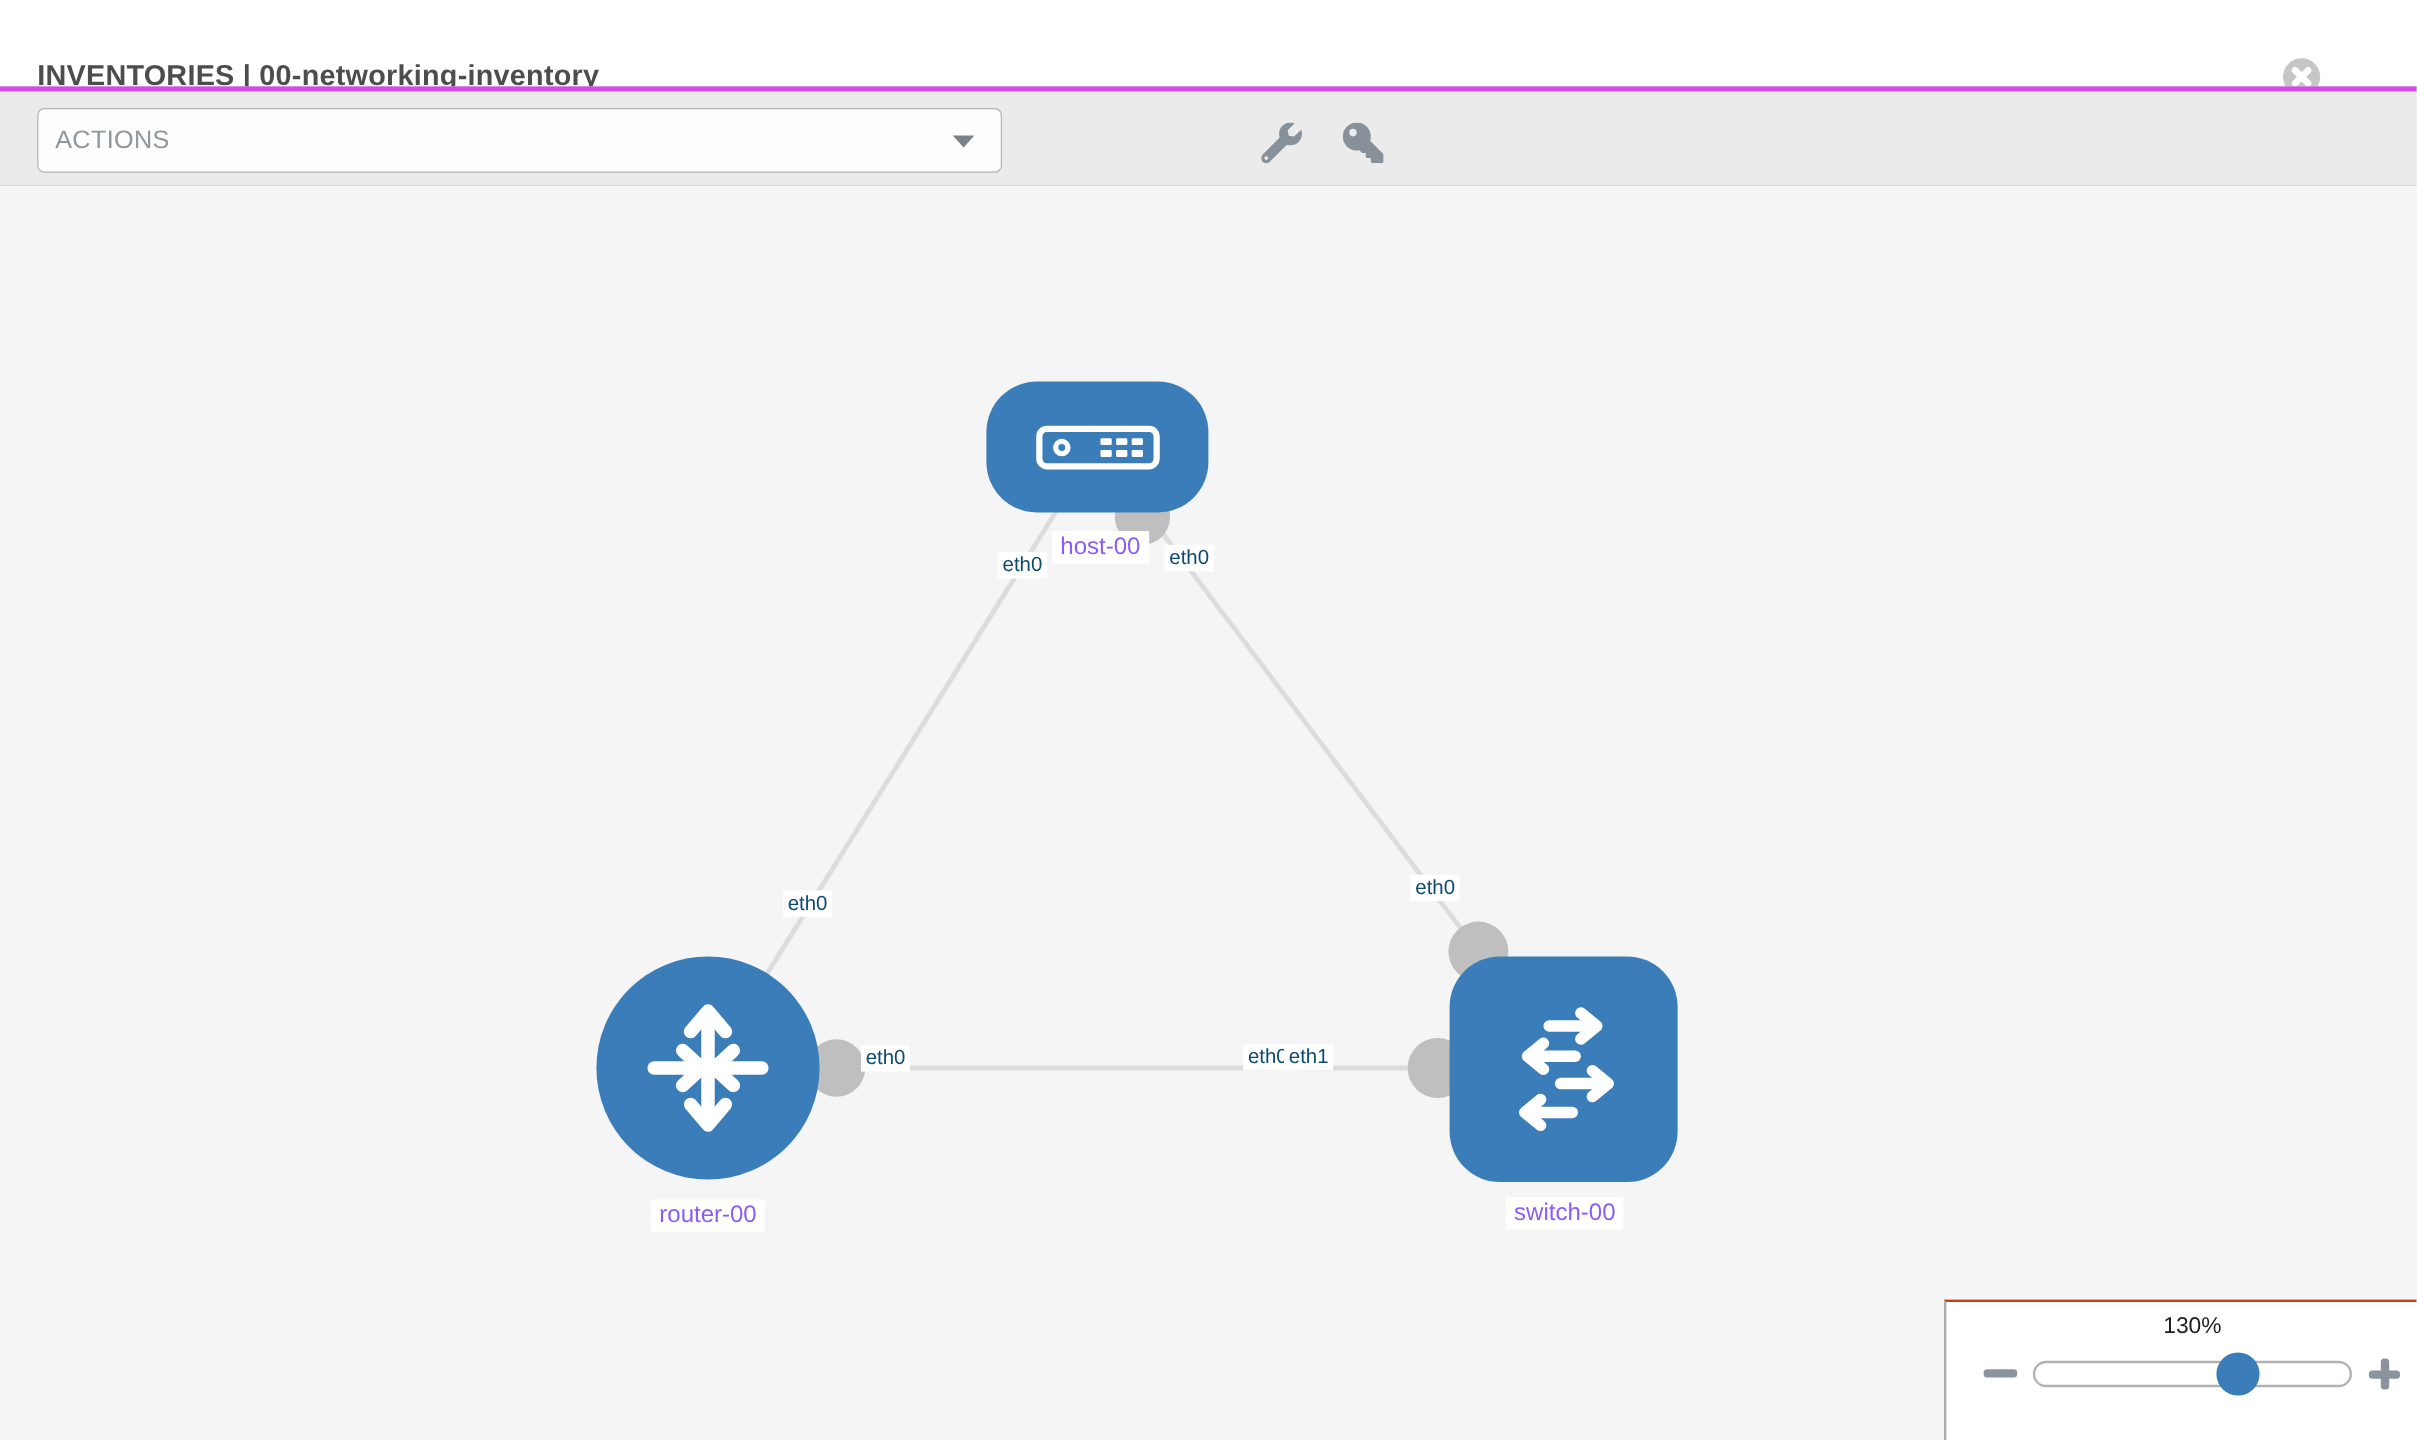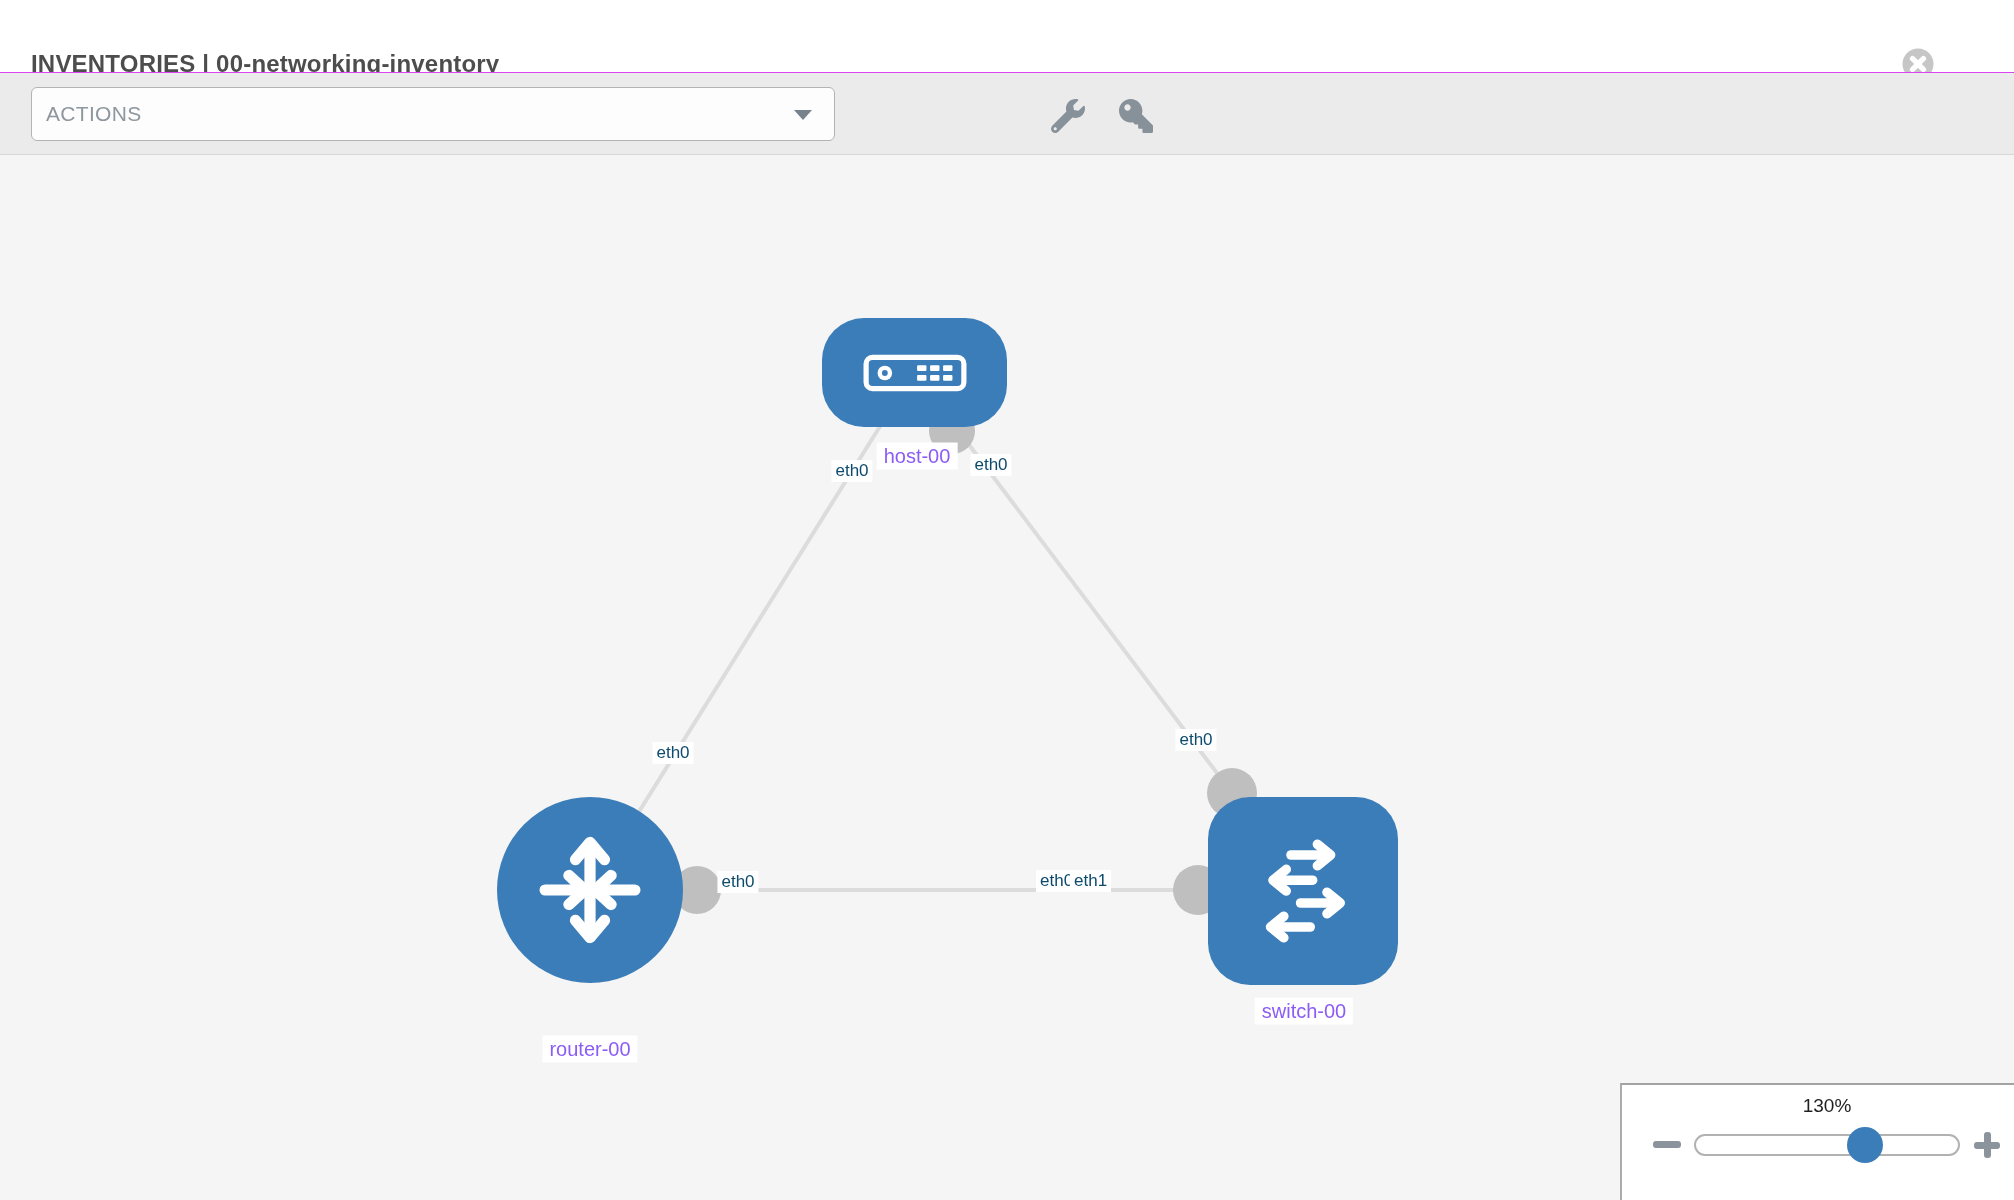--- a/index.html
+++ b/index.html
@@ -5,21 +5,21 @@
   * { margin: 0; padding: 0; box-sizing: border-box; }
   html, body { width: 2014px; height: 1200px; overflow: hidden; }
   body { font-family: "Liberation Sans", "DejaVu Sans", sans-serif; background: #fff; position: relative; }
 
   
   .header { position: absolute; left: 0; top: 0; width: 2014px; height: 72px; background: #fff; margin-top: 28px; }
   .page-title { position: absolute; left: 31px; top: 22px; font-size: 24px; font-weight: bold; color: #4d4d4d; letter-spacing: 0.2px; }
   .close-btn { position: absolute; left: 1902px; top: 20px; width: 32px; height: 32px; cursor: pointer; }
 
   
-  .toolbar { position: absolute; left: 0; top: 72px; width: 2014px; height: 83px; background: #ebebeb; border-top: 1px solid #d946ef; border-bottom: 1px solid #d7d7d7; }
+  .toolbar { position: absolute; left: 0; top: 72px; width: 2014px; height: 83px; background: #ebebeb; border-top: 4px solid #d946ef; border-bottom: 1px solid #d7d7d7; }
   .select-box { position: absolute; top: 14px; height: 54px; background: #fdfdfd; border: 1px solid #b3b3b3; border-radius: 6px; }
   .select-box .select-label { position: absolute; left: 14px; top: 0; height: 52px; line-height: 52px; font-size: 21px; color: #8e969e; letter-spacing: 0.3px; }
   .caret { position: absolute; top: 22px; width: 0; height: 0; border-left: 9px solid transparent; border-right: 9px solid transparent; border-top: 10px solid #78828a; }
   .actions-box { left: 31px; width: 804px; }
   .actions-box .caret { right: 22px; }
   .search-box { left: 1183px; width: 742px; }
   .search-box .caret { right: 15px; }
   .tool-icon { position: absolute; top: 26px; width: 34px; height: 34px; cursor: pointer; }
   .wrench { left: 1051px; }
   .key { left: 1119px; }
@@ -31,33 +31,33 @@
   .node { position: absolute; z-index: 2; background: #3b7db9; display: flex; align-items: center; justify-content: center; cursor: pointer; }
   .node-host   { left: 822px; top: 163px; width: 185px; height: 109px; border-radius: 42px; }
   .node-router { left: 497px; top: 642px; width: 186px; height: 186px; border-radius: 50%; }
   .node-switch { left: 1208px; top: 642px; width: 190px; height: 188px; border-radius: 42px; }
 
   .nodelabel, .iflabel { position: absolute; z-index: 3; background: #ffffff; white-space: nowrap; }
   .nodelabel { font-size: 20px; color: #8b5cf6; padding: 2px 7px; transform: translate(-50%, -50%); }
   .iflabel { font-size: 17px; color: #0c4a6e; padding: 1px 4px; transform: translate(-50%, -50%); }
 
   .lbl-host   { left: 917px;  top: 301px; }
-  .lbl-router { left: 590px;  top: 858px; margin-top: 36px; }
+  .lbl-router { left: 590px;  top: 858px; }
   .lbl-switch { left: 1304px; top: 856px; }
 
   .if-host-left    { left: 852px;  top: 316px; }
   .if-host-right   { left: 991px;  top: 310px; }
   .if-router-link  { left: 673px;  top: 598px; }
   .if-router-right { left: 738px;  top: 727px; }
   .if-switch-top   { left: 1196px; top: 585px; }
   .if-switch-left-back  { left: 1036px; top: 715px; transform: none; }
   .if-switch-left-front { left: 1054px; top: 715px; transform: none; margin-left: 16px; }
 
   
-  .zoom-panel { position: absolute; left: 1620px; top: 928px; width: 394px; height: 117px; background: #fff; border-top: 2px solid #a3a3a3; border-left: 2px solid #ababab; z-index: 5; }
+  .zoom-panel { position: absolute; left: 1620px; top: 928px; width: 394px; height: 117px; background: #fff; border-top: 2px solid #c2410c; border-left: 2px solid #ababab; z-index: 5; }
   .zoom-level { position: absolute; left: 72px; top: 10px; width: 266px; text-align: center; font-size: 19px; color: #1f1f1f; }
   .zoom-minus { position: absolute; left: 31px; top: 56px; width: 28px; height: 7px; background: #8b949c; border-radius: 3px; cursor: pointer; }
   .zoom-slider { position: absolute; left: 72px; top: 49px; width: 266px; height: 22px; background: #fff; border: 2px solid #b2b2b2; border-radius: 13px; cursor: pointer; }
   .zoom-thumb { position: absolute; left: 151px; top: -9px; width: 36px; height: 36px; background: #3b7db9; border-radius: 50%; cursor: pointer; }
   .zoom-plus { position: absolute; left: 352px; top: 47px; width: 26px; height: 26px; cursor: pointer; }
   .zoom-plus .h { position: absolute; left: 0; top: 9.5px; width: 26px; height: 7px; background: #8b949c; border-radius: 3px; }
   .zoom-plus .v { position: absolute; left: 9.5px; top: 0; width: 7px; height: 26px; background: #8b949c; border-radius: 3px; }
 </style>
 </head>
 <body>

